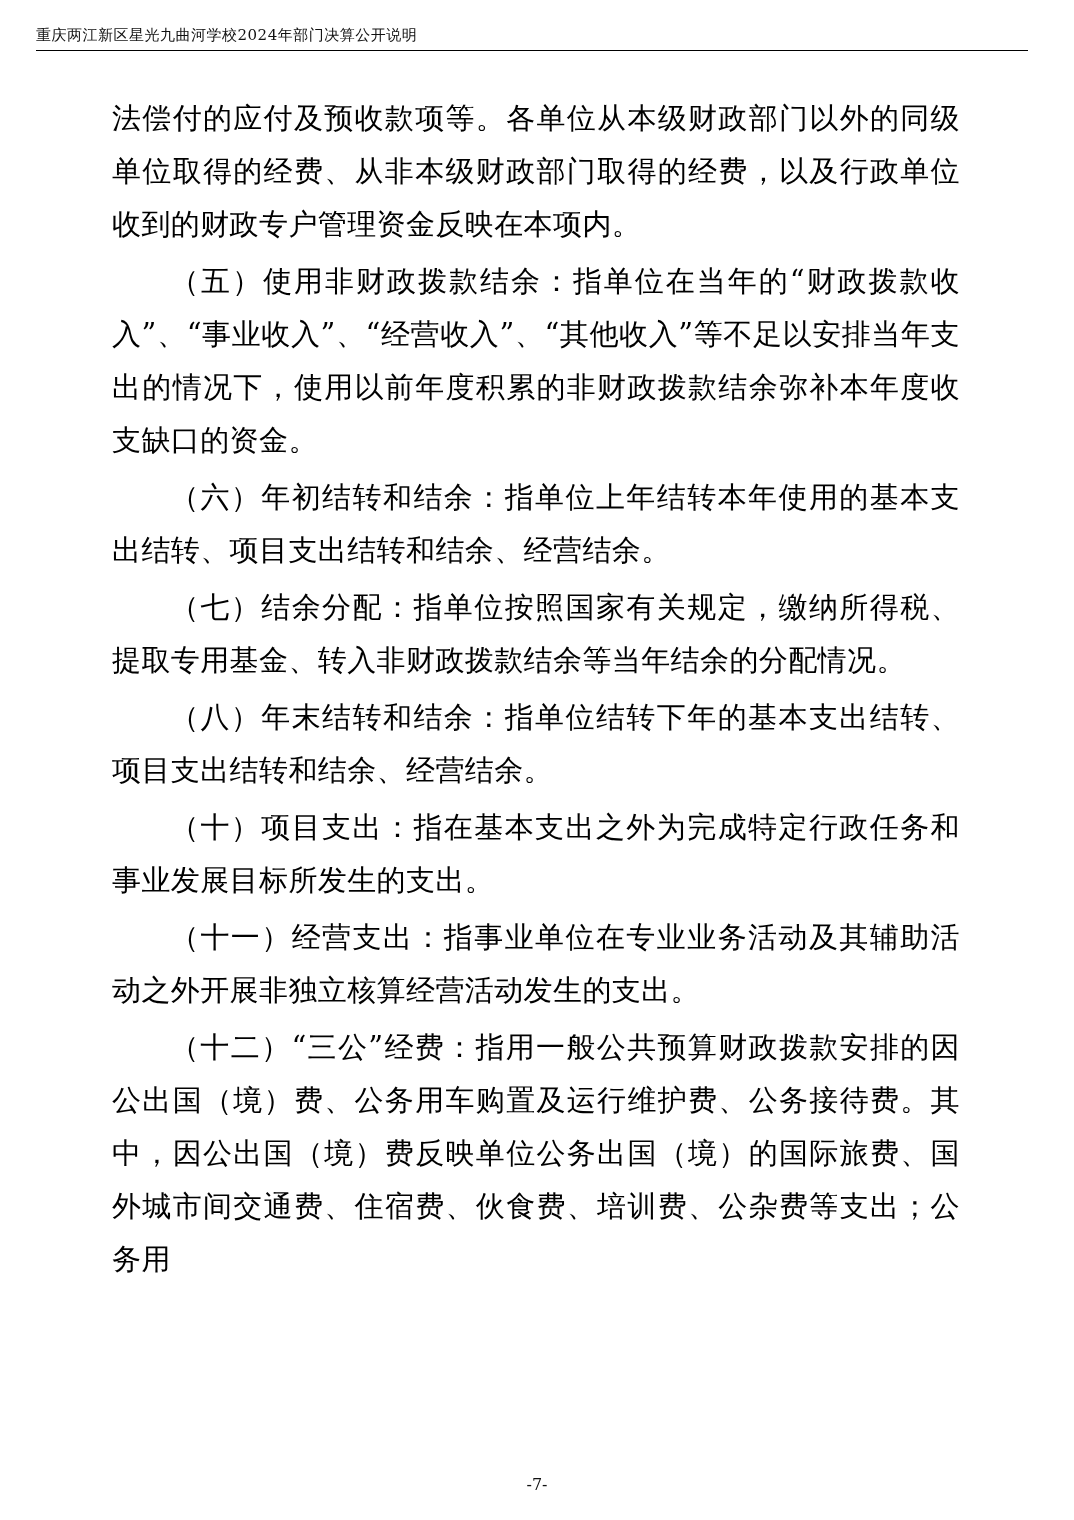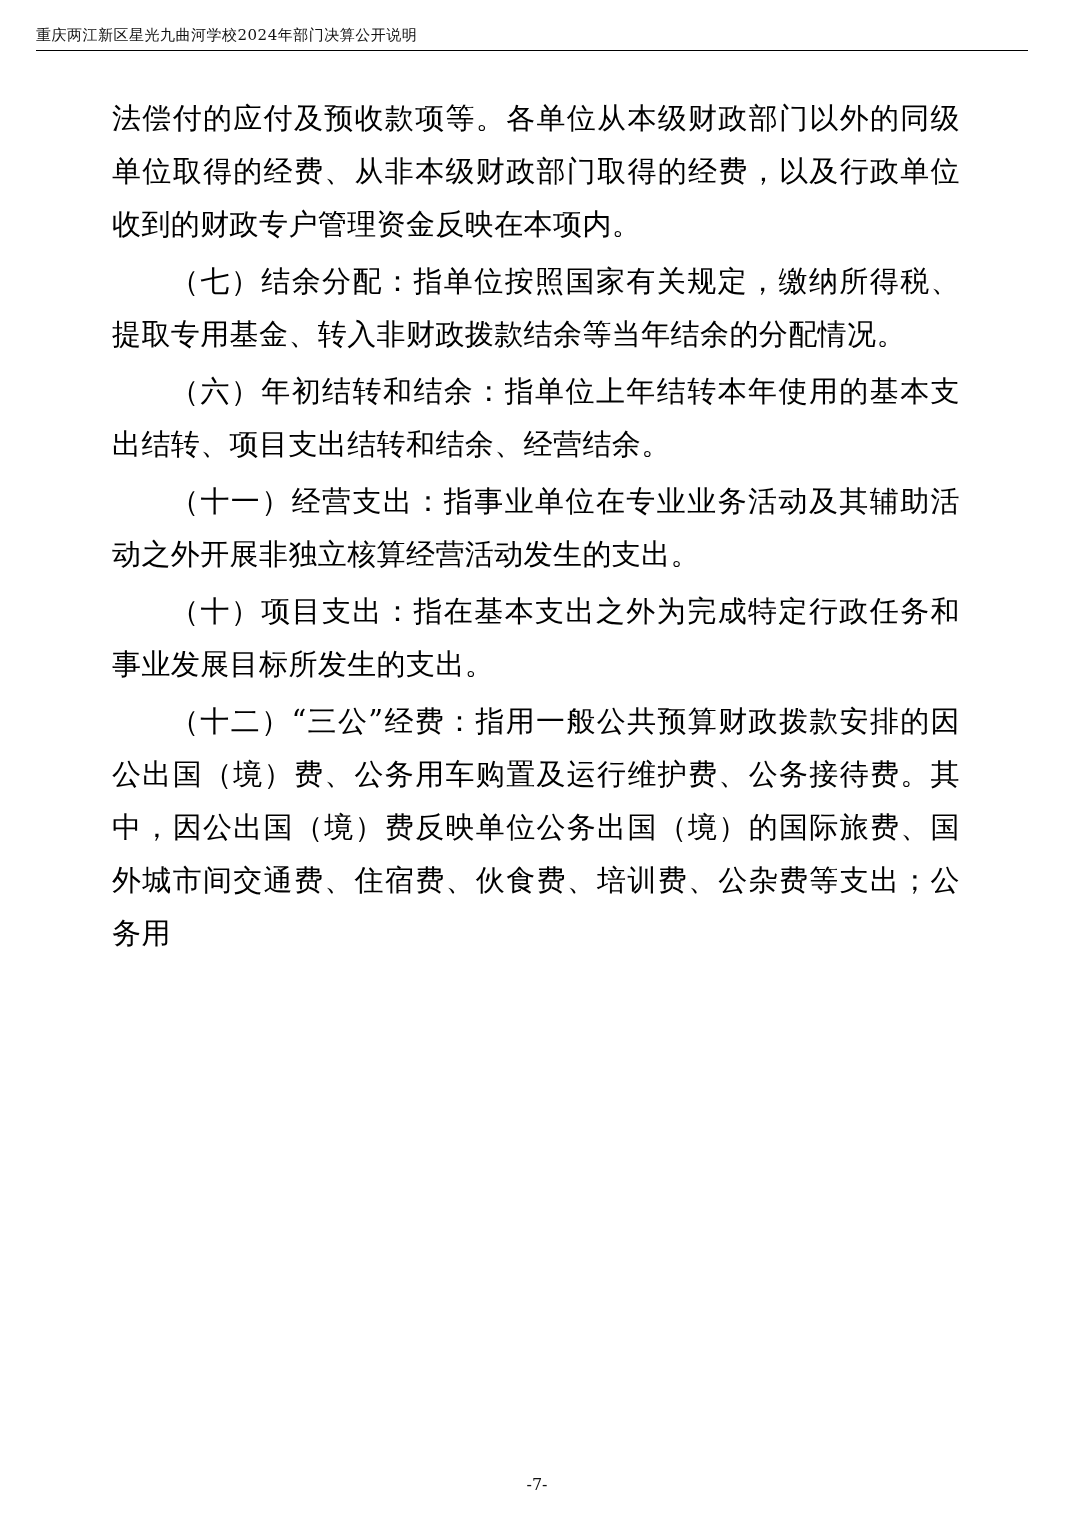--- a/index.html
+++ b/index.html
@@ -77,24 +77,26 @@
 
 <div class="page">
 
   <div class="header">
     <div class="header-text">重庆两江新区星光九曲河学校2024年部门决算公开说明</div>
     <div class="header-rule"></div>
   </div>
 
   <div class="content">
     <p class="para">法偿付的应付及预收款项等。各单位从本级财政部门以外的同级单位取得的经费、从非本级财政部门取得的经费，以及行政单位收到的财政专户管理资金反映在本项内。</p>
+    <p class="para indent">（五）使用非财政拨款结余：指单位在当年的“财政拨款收入”、“事业收入”、“经营收入”、“其他收入”等不足以安排当年支出的情况下，使用以前年度积累的非财政拨款结余弥补本年度收支缺口的资金。</p>
+    <p class="para indent">（六）年初结转和结余：指单位上年结转本年使用的基本支出结转、项目支出结转和结余、经营结余。</p>
     <p class="para indent">（七）结余分配：指单位按照国家有关规定，缴纳所得税、提取专用基金、转入非财政拨款结余等当年结余的分配情况。</p>
-    <p class="para indent">（六）年初结转和结余：指单位上年结转本年使用的基本支出结转、项目支出结转和结余、经营结余。</p>
+    <p class="para indent">（八）年末结转和结余：指单位结转下年的基本支出结转、项目支出结转和结余、经营结余。</p>
+    <p class="para indent">（十）项目支出：指在基本支出之外为完成特定行政任务和事业发展目标所发生的支出。</p>
     <p class="para indent">（十一）经营支出：指事业单位在专业业务活动及其辅助活动之外开展非独立核算经营活动发生的支出。</p>
-    <p class="para indent">（十）项目支出：指在基本支出之外为完成特定行政任务和事业发展目标所发生的支出。</p>
     <p class="para indent">（十二）“三公”经费：指用一般公共预算财政拨款安排的因公出国（境）费、公务用车购置及运行维护费、公务接待费。其中，因公出国（境）费反映单位公务出国（境）的国际旅费、国外城市间交通费、住宿费、伙食费、培训费、公杂费等支出；公务用</p>
   </div>
 
   <div class="footer">
     <span>-7-</span>
   </div>
 
 </div>
 
 </body></html>

